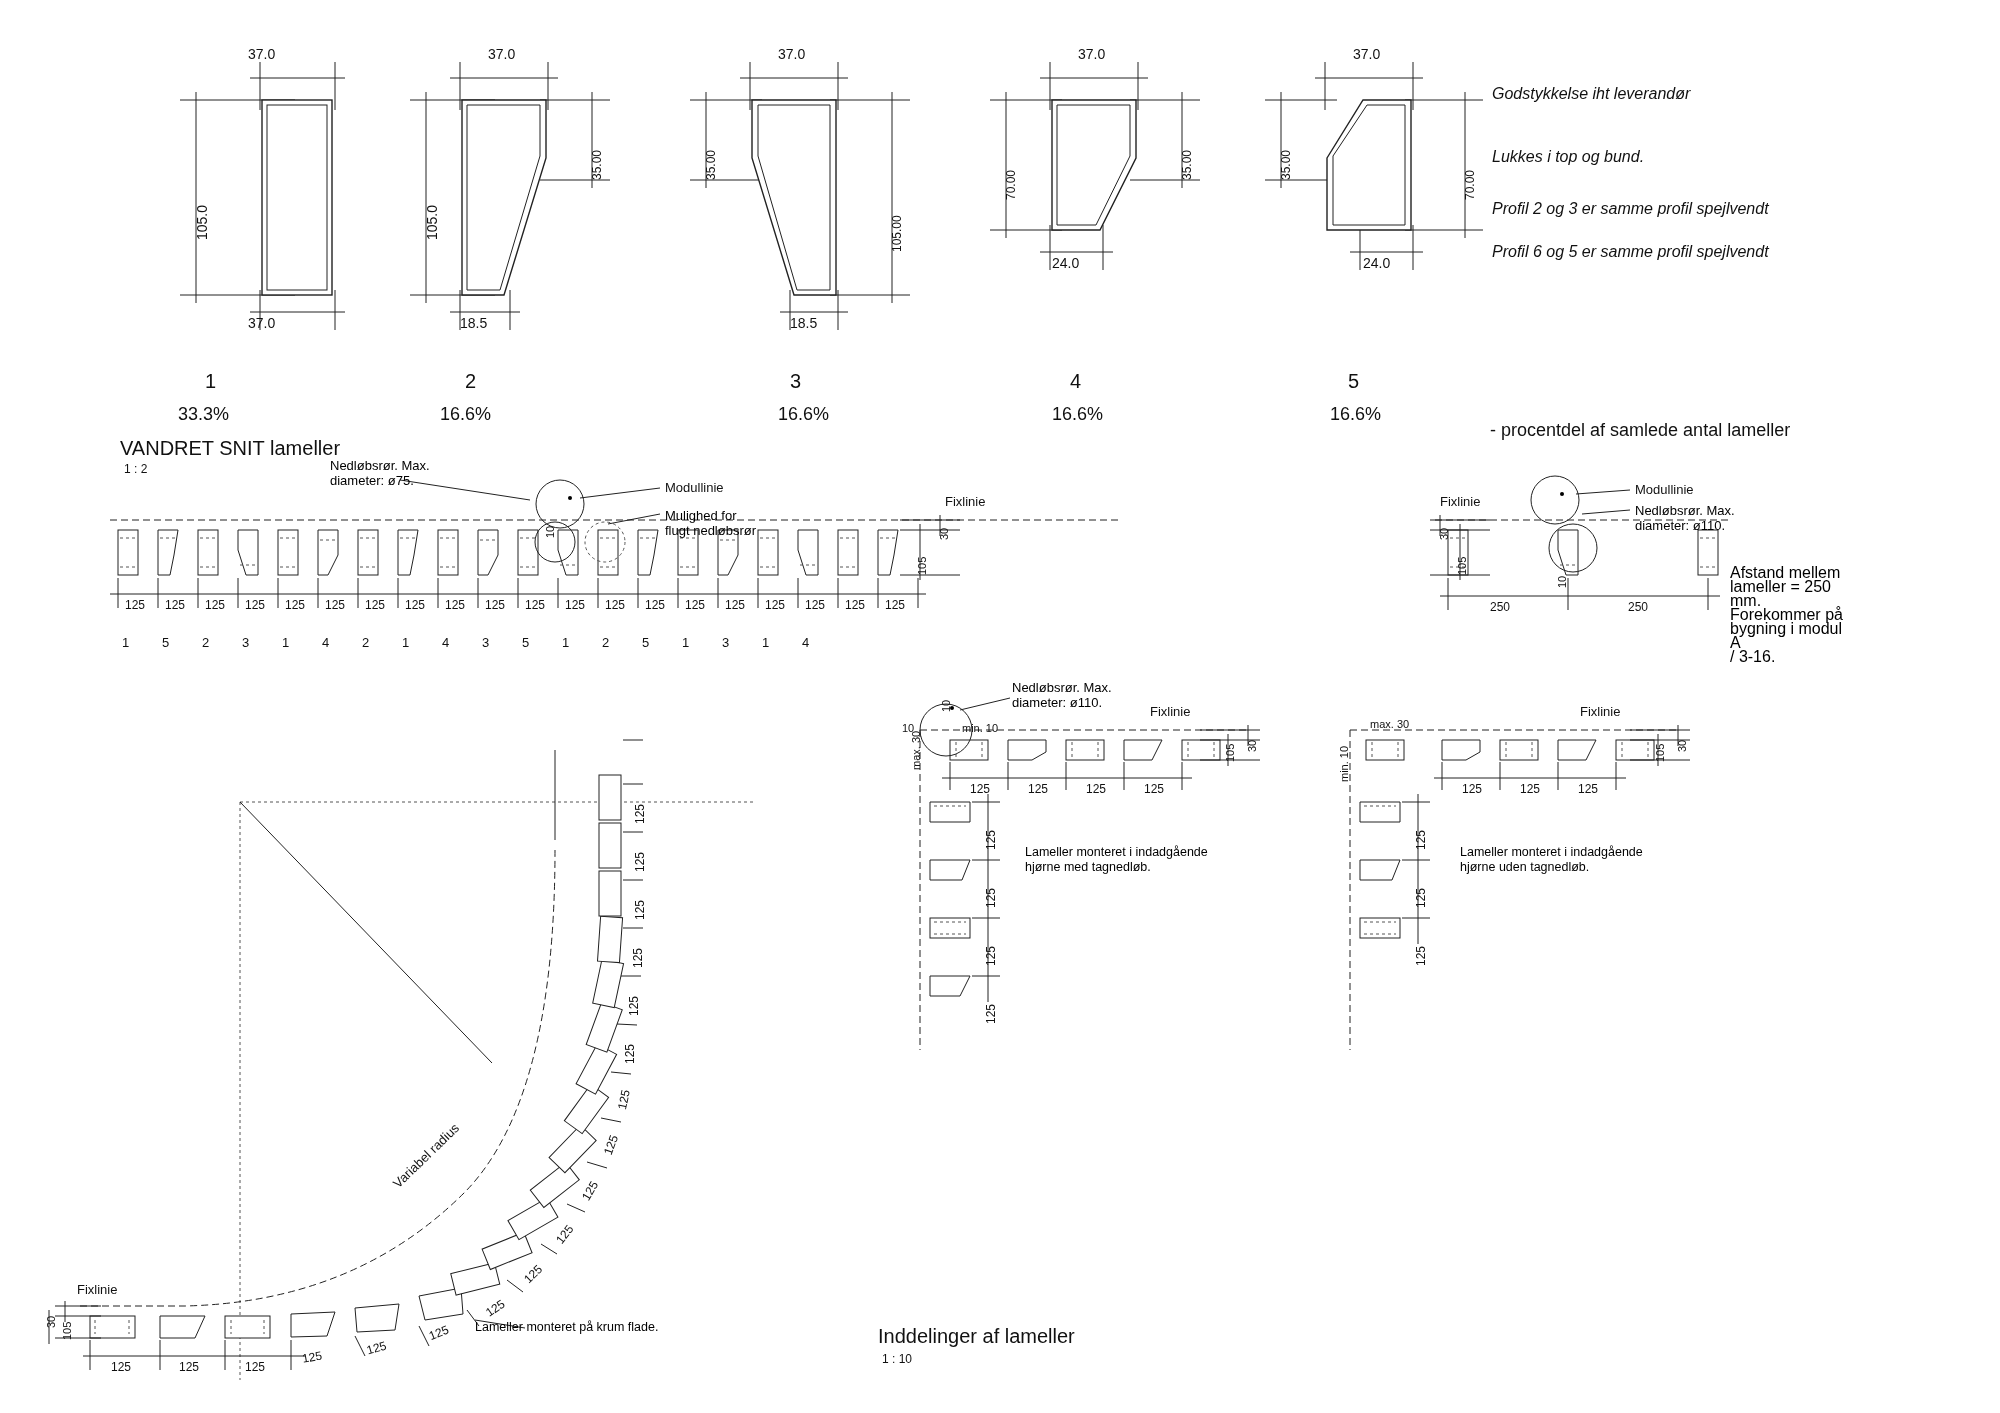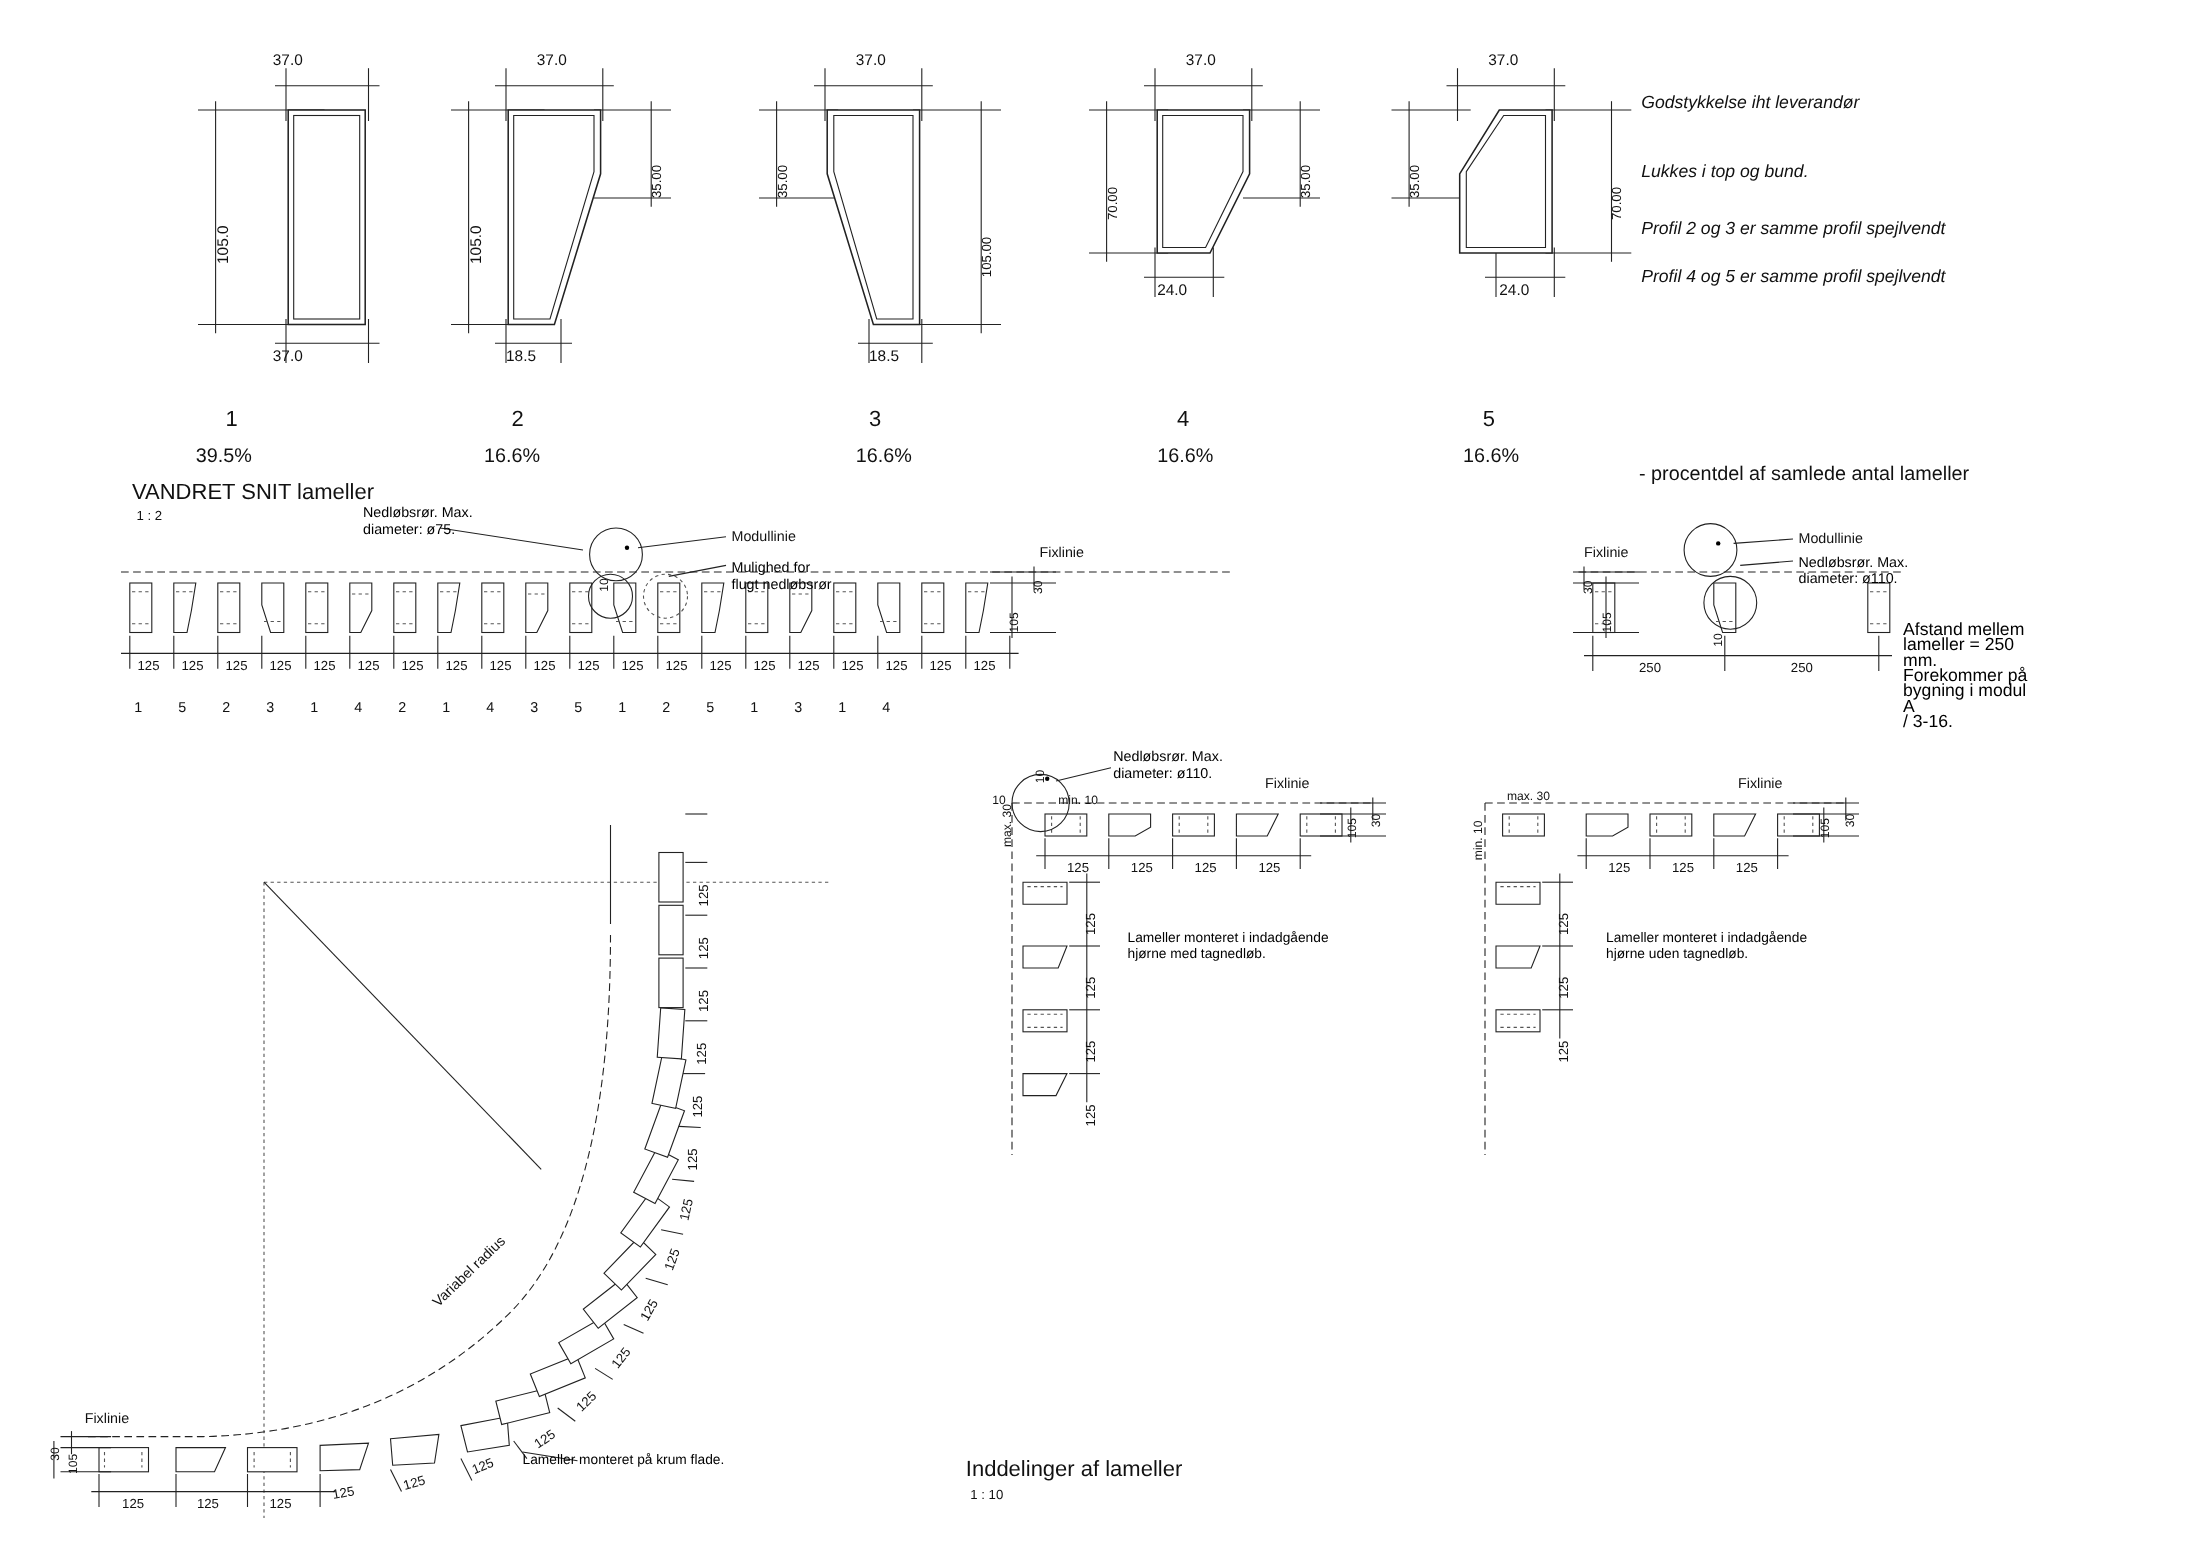--- a/index.html
+++ b/index.html
@@ -48,21 +48,21 @@
       <line class="tick" x1="100" y1="272" x2="195" y2="272"></line>
 
       <rect class="thin2 fillw" x="112" y="60" width="70" height="195"></rect>
       <rect class="thin" x="117" y="65" width="60" height="185"></rect>
     </svg>
     <span class="t t14" style="left:98px;top:6px;">37.0</span>
     <span class="t t14 rot" style="left:44px;top:200px;">105.0</span>
     <span class="t t14" style="left:98px;top:275px;">37.0</span>
   </div>
   <span class="t t20" style="left:205px;top:370px;">1</span>
-  <span class="t t18" style="left:178px;top:404px;">39.5%</span>
+  <span class="t t18" style="left:178px;top:404px;">33.3%</span>
 
   <div class="prof" style="left:400px;top:40px;width:290px;height:290px;">
     <svg width="290" height="290">
       <line class="tick" x1="60" y1="22" x2="60" y2="70"></line>
       <line class="tick" x1="148" y1="22" x2="148" y2="70"></line>
       <line class="tick" x1="50" y1="38" x2="158" y2="38"></line>
       <line class="tick" x1="10" y1="60" x2="95" y2="60"></line>
       <line class="tick" x1="10" y1="255" x2="95" y2="255"></line>
       <line class="tick" x1="26" y1="52" x2="26" y2="263"></line>
 
@@ -168,21 +168,21 @@
     <span class="t t12 rot" style="left:44px;top:140px;">35.00</span>
     <span class="t t12 rot" style="left:228px;top:160px;">70.00</span>
     <span class="t t14" style="left:128px;top:215px;">24.0</span>
   </div>
   <span class="t t20" style="left:1348px;top:370px;">5</span>
   <span class="t t18" style="left:1330px;top:404px;">16.6%</span>
 
   <span class="t t16" style="left:1492px;top:85px;">Godstykkelse iht leverandør</span>
   <span class="t t16" style="left:1492px;top:148px;">Lukkes i top og bund.</span>
   <span class="t t16" style="left:1492px;top:200px;">Profil 2 og 3 er samme profil spejlvendt</span>
-  <span class="t t16" style="left:1492px;top:243px;">Profil 4 og 5 er samme profil spejlvendt</span>
+  <span class="t t16" style="left:1492px;top:243px;">Profil 6 og 5 er samme profil spejlvendt</span>
   <span class="t t18" style="left:1490px;top:404px;margin-top:16px;">- procentdel af samlede antal lameller</span>
 
   <span class="t t20" style="left:120px;top:437px;">VANDRET SNIT lameller</span>
   <span class="t t12" style="left:124px;top:462px;">1 : 2</span>
 
   <div class="prof" style="left:100px;top:470px;width:1050px;height:190px;">
     <svg width="1050" height="190">
 
       <path class="dash" d="M10,50 L1020,50"></path>
 

